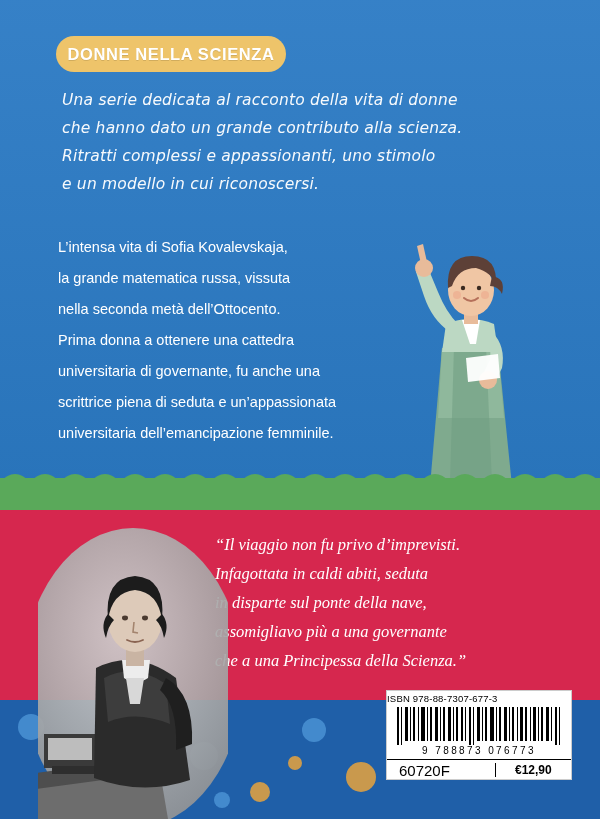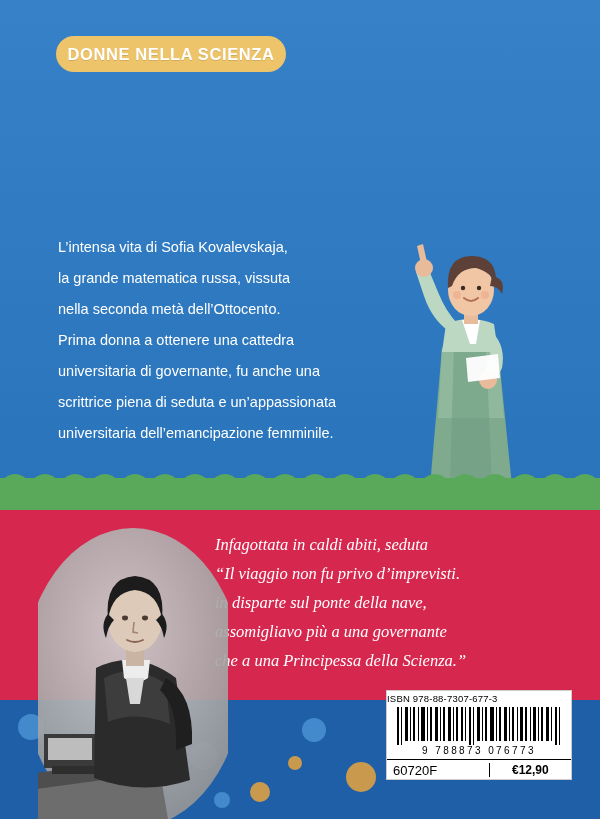--- a/index.html
+++ b/index.html
@@ -194,22 +194,22 @@
     top: 68px;
     width: 100%;
     height: 21px;
     border-top: 1px solid #000000;
     box-sizing: border-box;
     display: flex;
     align-items: center;
   }
   .price-code {
     flex: 0 0 52%;
-    padding-left: 6px;
-    font-size: 13px;
+    padding-left: 12px;
+    font-size: 15px;
     color: #000000;
     font-family: "Liberation Sans", sans-serif;
   }
   .price-value {
     flex: 1;
     text-align: center;
     font-size: 12px;
     font-weight: bold;
     color: #000000;
     font-family: "Liberation Sans", sans-serif;
@@ -220,20 +220,26 @@
 <body>
 
 <div class="page">
 
   <div class="blue-panel"></div>
 
   <div class="series-badge">
     <span>DONNE NELLA SCIENZA</span>
   </div>
 
+  <div class="series-blurb">
+    <div>Una serie dedicata al racconto della vita di donne</div>
+    <div>che hanno dato un grande contributo alla scienza.</div>
+    <div>Ritratti complessi e appassionanti, uno stimolo</div>
+    <div>e un modello in cui riconoscersi.</div>
+  </div>
 
   <div class="description">
     <div>L’intensa vita di Sofia Kovalevskaja,</div>
     <div>la grande matematica russa, vissuta</div>
     <div>nella seconda metà dell’Ottocento.</div>
     <div>Prima donna a ottenere una cattedra</div>
     <div>universitaria di governante, fu anche una</div>
     <div>scrittrice piena di seduta e un’appassionata</div>
     <div>universitaria dell’emancipazione femminile.</div>
   </div>
@@ -276,22 +282,22 @@
   </svg>
 
   <svg class="grass-scallops" viewBox="0 0 600 26" preserveAspectRatio="none">
     <path d="M0 26 L0 16 Q15 0 30 16 Q45 0 60 16 Q75 0 90 16 Q105 0 120 16 Q135 0 150 16 Q165 0 180 16 Q195 0 210 16 Q225 0 240 16 Q255 0 270 16 Q285 0 300 16 Q315 0 330 16 Q345 0 360 16 Q375 0 390 16 Q405 0 420 16 Q435 0 450 16 Q465 0 480 16 Q495 0 510 16 Q525 0 540 16 Q555 0 570 16 Q585 0 600 16 L600 26 Z" fill="#5aa95a"></path>
   </svg>
   <div class="grass"></div>
 
   <div class="red-panel"></div>
 
   <div class="quote">
+    <div>“Il viaggio non fu privo d’imprevisti.</div>
     <div>Infagottata in caldi abiti, seduta</div>
-    <div>“Il viaggio non fu privo d’imprevisti.</div>
     <div>in disparte sul ponte della nave,</div>
     <div>assomigliavo più a una governante</div>
     <div>che a una Principessa della Scienza.”</div>
   </div>
 
   <div class="bottom-panel">
     <div class="dot" style="left:18px; top:14px; width:26px; height:26px; background:#4a92d4;"></div>
     <div class="dot" style="left:78px; top:52px; width:22px; height:22px; background:#e8a33d;"></div>
     <div class="dot" style="left:132px; top:8px; width:18px; height:18px; background:#4a92d4;"></div>
     <div class="dot" style="left:190px; top:42px; width:28px; height:28px; background:#3d84c9;"></div>

